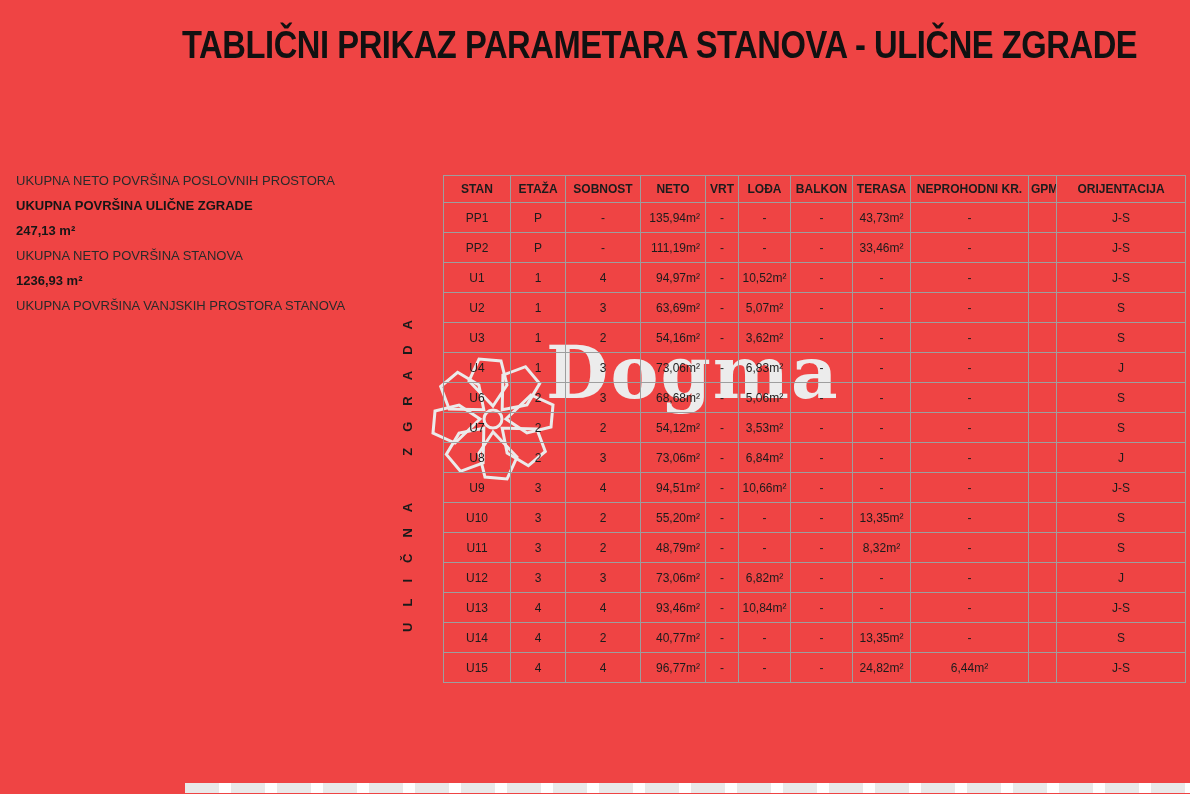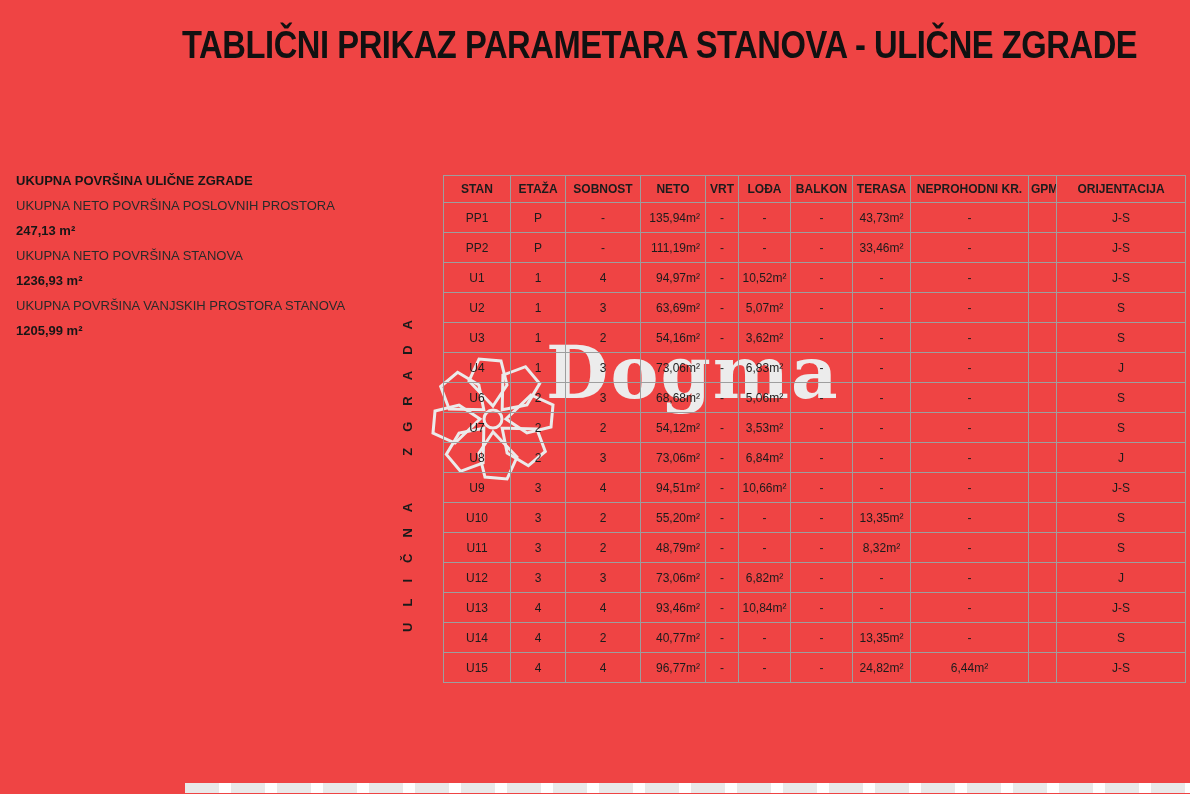--- a/index.html
+++ b/index.html
@@ -64,27 +64,26 @@
   }
 </style>
 </head>
 <body>
 
 <div class="page">
 
   <div class="title">TABLIČNI PRIKAZ PARAMETARA STANOVA - ULIČNE ZGRADE</div>
 
   <div class="summary">
+    <div class="line">UKUPNA NETO POVRŠINA POSLOVNIH PROSTORA</div>
     <div class="line bold">UKUPNA POVRŠINA ULIČNE ZGRADE</div>
-    <div class="line">UKUPNA NETO POVRŠINA POSLOVNIH PROSTORA</div>
     <div class="line bold">247,13 m²</div>
     <div class="line">UKUPNA NETO POVRŠINA STANOVA</div>
     <div class="line bold">1236,93 m²</div>
     <div class="line">UKUPNA POVRŠINA VANJSKIH PROSTORA STANOVA</div>
-    <div class="line bold">1205,99 m²</div>
   </div>
 
   <div class="watermark">
     <svg class="wm-flower" width="150" height="150" viewBox="-75 -75 150 150">
       <g fill="none" stroke="#ebebeb" stroke-width="3">
         <g id="petals">
             <path d="M 0,-13 L 14,-34 L 8,-58 L -14,-60 L -24,-38 Z" transform="rotate(0)"></path>
             <path d="M 0,-13 L 14,-34 L 8,-58 L -14,-60 L -24,-38 Z" transform="rotate(45)"></path>
             <path d="M 0,-13 L 14,-34 L 8,-58 L -14,-60 L -24,-38 Z" transform="rotate(90)"></path>
             <path d="M 0,-13 L 14,-34 L 8,-58 L -14,-60 L -24,-38 Z" transform="rotate(135)"></path>

